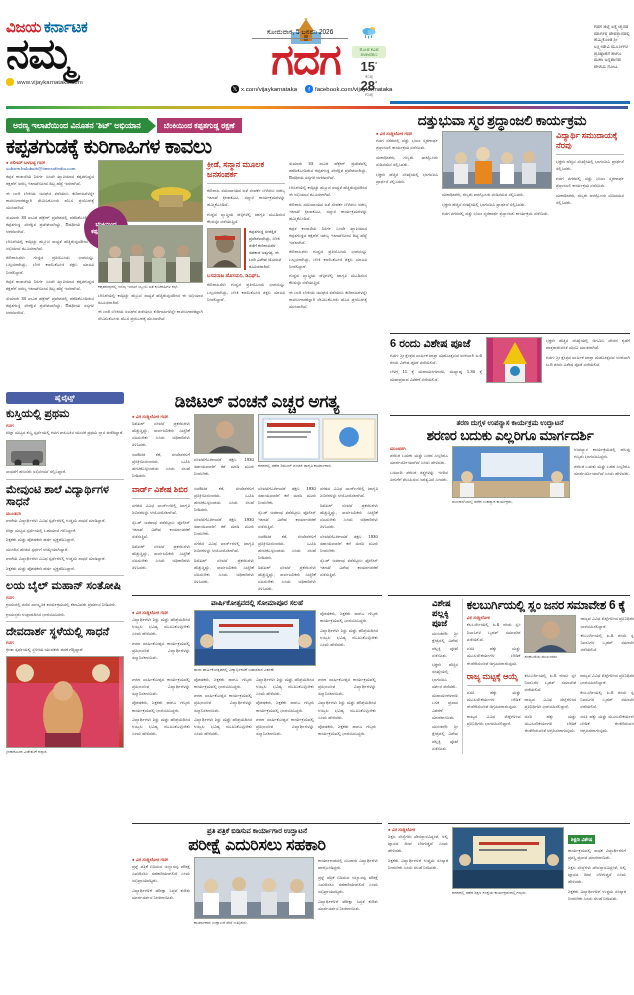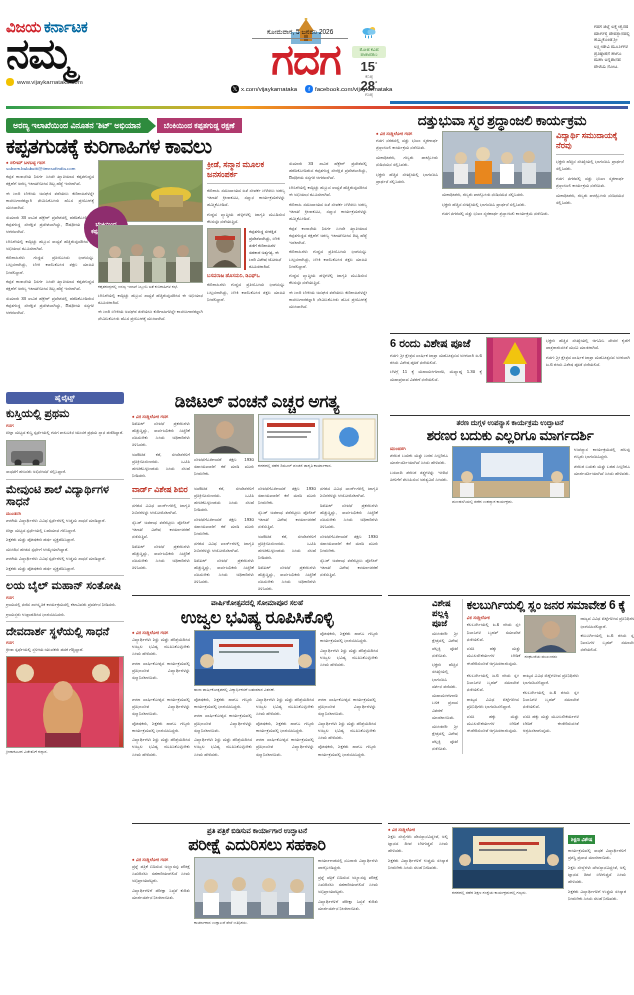--- a/index.html
+++ b/index.html
@@ -526,21 +526,20 @@
           <p>ವಂಚನೆಗೊಳಗಾದರೆ ತಕ್ಷಣ 1930 ಸಹಾಯವಾಣಿಗೆ ಕರೆ ಮಾಡಿ ದೂರು ನೀಡಬೇಕು.</p>
           <p>ಸೈಬರ್ ಅಪರಾಧ ತಡೆಗಟ್ಟಲು ಪೊಲೀಸ್ ಇಲಾಖೆ ವಿಶೇಷ ಕಾರ್ಯಾಚರಣೆ ನಡೆಸುತ್ತಿದೆ.</p>
         </div>
       </div>
     </div>
   </div>
 
   <div style="position:absolute; left:132px; top:592px; width:250px;">
     <div class="hr-dark"></div>
     <div class="kicker-sm">ವಾರ್ಷಿಕೋತ್ಸವದಲ್ಲಿ ಸೋಮಾಪೂರ ಸಲಹೆ</div>
-    <div class="sec-head" style="font-size:17px; text-align:center; margin-top:1px;">ಉಜ್ವಲ ಭವಿಷ್ಯ ರೂಪಿಸಿಕೊಳ್ಳಿ</div>
     <div style="display:flex; gap:4px; margin-top:3px;">
       <div style="width:58px;">
         <div class="byline">
           <span class="bullet">●</span>
           <span>ವಿಕ ಸುದ್ದಿಲೋಕ</span>
           <span>ಗದಗ</span>
         </div>
         <div class="col">
           <p>ವಿದ್ಯಾರ್ಥಿಗಳು ಶಿಸ್ತು ಮತ್ತು ಪರಿಶ್ರಮದಿಂದ ಉಜ್ವಲ ಭವಿಷ್ಯ ರೂಪಿಸಿಕೊಳ್ಳಬೇಕು ಎಂದು ಹೇಳಿದರು.</p>
           <p>ಶಾಲಾ ವಾರ್ಷಿಕೋತ್ಸವ ಕಾರ್ಯಕ್ರಮದಲ್ಲಿ ಪ್ರತಿಭಾವಂತ ವಿದ್ಯಾರ್ಥಿಗಳನ್ನು ಸನ್ಮಾನಿಸಲಾಯಿತು.</p>
@@ -634,20 +633,28 @@
             <div class="photo-cap">ಸಂಘಟನೆಯ ಮುಖಂಡರು</div>
           </div>
           <div style="width:56px;">
             <div class="col">
               <p>ರಾಜ್ಯದ ವಿವಿಧ ಜಿಲ್ಲೆಗಳಿಂದ ಪ್ರತಿನಿಧಿಗಳು ಭಾಗವಹಿಸಲಿದ್ದಾರೆ.</p>
               <p>ಕಲಬುರ್ಗಿಯಲ್ಲಿ ಜ.6 ರಂದು ಸ್ಲಂ ನಿವಾಸಿಗಳ ಬೃಹತ್ ಸಮಾವೇಶ ನಡೆಯಲಿದೆ.</p>
             </div>
           </div>
         </div>
         <div style="display:flex; gap:4px; margin-top:3px; padding-left:4px;">
+          <div style="width:54px;">
+            <div class="kicker-red">ರಾಜ್ಯ ಮಟ್ಟಕ್ಕೆ ಆಯ್ಕೆ</div>
+            <div class="hr-thin"></div>
+            <div class="col">
+              <p>ವಸತಿ ಹಕ್ಕು ಮತ್ತು ಮೂಲಸೌಕರ್ಯಗಳ ಬೇಡಿಕೆ ಈಡೇರಿಸುವಂತೆ ಆಗ್ರಹಿಸಲಾಗುವುದು.</p>
+              <p>ರಾಜ್ಯದ ವಿವಿಧ ಜಿಲ್ಲೆಗಳಿಂದ ಪ್ರತಿನಿಧಿಗಳು ಭಾಗವಹಿಸಲಿದ್ದಾರೆ.</p>
+            </div>
+          </div>
           <div style="width:52px;">
             <div class="col">
               <p>ಕಲಬುರ್ಗಿಯಲ್ಲಿ ಜ.6 ರಂದು ಸ್ಲಂ ನಿವಾಸಿಗಳ ಬೃಹತ್ ಸಮಾವೇಶ ನಡೆಯಲಿದೆ.</p>
               <p>ರಾಜ್ಯದ ವಿವಿಧ ಜಿಲ್ಲೆಗಳಿಂದ ಪ್ರತಿನಿಧಿಗಳು ಭಾಗವಹಿಸಲಿದ್ದಾರೆ.</p>
               <p>ವಸತಿ ಹಕ್ಕು ಮತ್ತು ಮೂಲಸೌಕರ್ಯಗಳ ಬೇಡಿಕೆ ಈಡೇರಿಸುವಂತೆ ಆಗ್ರಹಿಸಲಾಗುವುದು.</p>
             </div>
           </div>
           <div style="width:56px;">
             <div class="col">
               <p>ರಾಜ್ಯದ ವಿವಿಧ ಜಿಲ್ಲೆಗಳಿಂದ ಪ್ರತಿನಿಧಿಗಳು ಭಾಗವಹಿಸಲಿದ್ದಾರೆ.</p>

